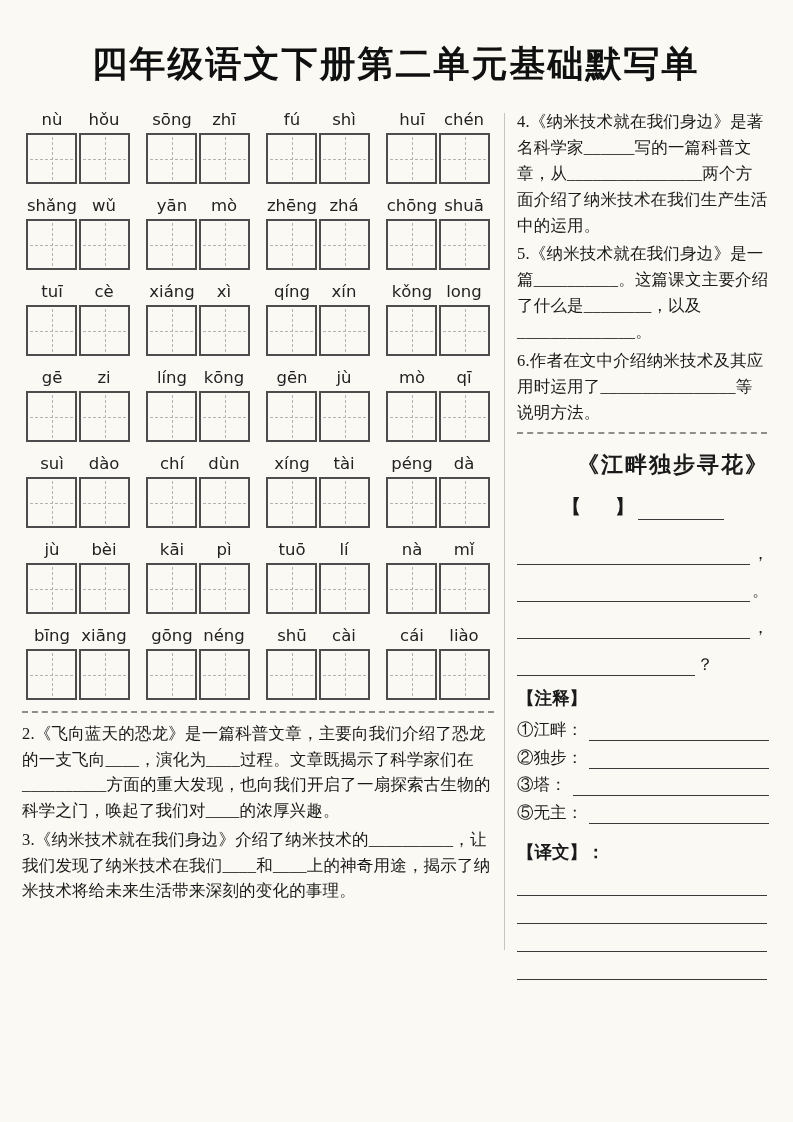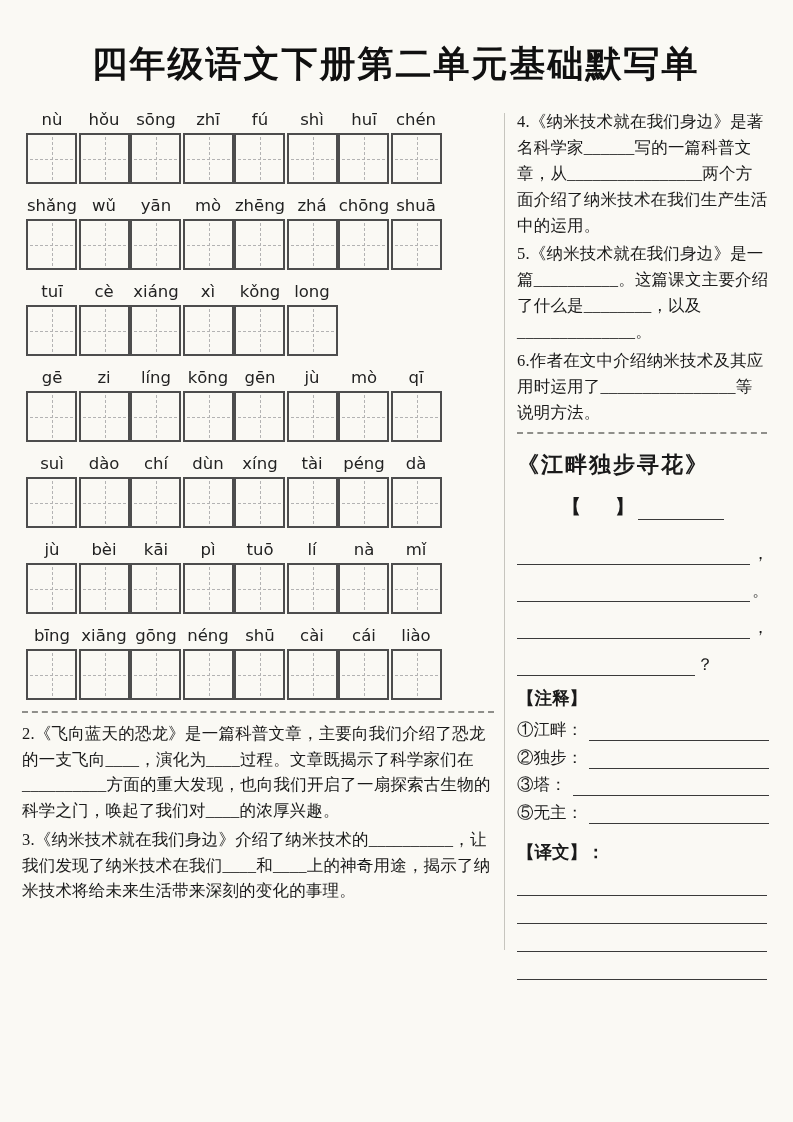--- a/index.html
+++ b/index.html
@@ -11,39 +11,39 @@
   .title{
     margin:0 0 20px 0;text-align:center;font-size:36px;font-weight:bold;
     letter-spacing:2px;color:#101010;
   }
   .content{display:flex;align-items:stretch;}
   .left-col{width:474px;flex:none;}
   .v-sep{flex:none;width:1px;background:#c6c5be;margin:4px 12px 30px 8px;}
   .right-col{flex:1;min-width:0;}
 
   
-  .py-row{display:flex;margin:0 6px 11px 4px;}
+  .py-row{display:flex;justify-content:space-between;margin:0 6px 11px 4px;}
   .py-pair{width:104px;flex:none;}
   .py-labels{display:flex;margin-bottom:2px;font-family:"DejaVu Sans",sans-serif;
     font-size:16.5px;color:#222;height:22px;line-height:22px;}
   .py-labels span{flex:1;text-align:center;white-space:nowrap;}
   .py-boxes{display:flex;gap:2px;}
   .tianzi-box{width:47px;height:47px;border:2px solid #4d4d4d;position:relative;flex:none;background:transparent;}
   .tianzi-box::before{content:"";position:absolute;left:2px;right:2px;top:50%;border-top:1px dashed #b3b3b3;}
   .tianzi-box::after{content:"";position:absolute;top:2px;bottom:2px;left:50%;border-left:1px dashed #b3b3b3;}
 
   .dashed-sep{border-top:2px dashed #8f8f8a;margin:6px 2px 8px 0;}
 
   
   .lq{margin:0 0 4px 0;font-size:16.5px;line-height:1.55;letter-spacing:0.2px;}
 
   
   .rq{margin:0 0 3px 0;font-size:16.5px;line-height:1.57;letter-spacing:0.2px;}
   .poem{margin-top:4px;}
-  .poem-title{text-align:left;font-size:22px;font-weight:bold;letter-spacing:2px;margin:16px 0 10px 0;}
+  .poem-title{text-align:right;font-size:22px;font-weight:bold;letter-spacing:2px;margin:16px 0 10px 0;}
   .poem-author{display:flex;align-items:flex-end;justify-content:center;font-size:19px;font-weight:bold;height:30px;margin-bottom:8px;}
   .bracket-gap{display:inline-block;width:34px;}
   .author-blank{display:inline-block;width:86px;border-bottom:1.5px solid #3a3a3a;height:22px;margin-left:4px;}
   .poem-line{display:flex;align-items:flex-end;height:37px;font-size:17px;}
   .poem-line .blank{flex:1;border-bottom:1.5px solid #3a3a3a;height:24px;}
   .poem-line .punct{flex:none;padding-left:2px;}
   .poem-line.short{width:78%;}
 
   .sec-header{font-size:17.5px;font-weight:bold;margin:10px 0 4px 0;}
   .ann-item{display:flex;align-items:flex-end;height:27.5px;font-size:16.5px;justify-content:center;}
@@ -155,20 +155,30 @@
               </div>
               <div class="py-boxes">
                 <div class="tianzi-box"></div>
                 <div class="tianzi-box"></div>
               </div>
             </div>
             <div class="py-pair">
               <div class="py-labels">
                 <span class="py-syl">xiáng</span>
                 <span class="py-syl">xì</span>
+              </div>
+              <div class="py-boxes">
+                <div class="tianzi-box"></div>
+                <div class="tianzi-box"></div>
+              </div>
+            </div>
+            <div class="py-pair">
+              <div class="py-labels">
+                <span class="py-syl">qíng</span>
+                <span class="py-syl">xín</span>
               </div>
               <div class="py-boxes">
                 <div class="tianzi-box"></div>
                 <div class="tianzi-box"></div>
               </div>
             </div>
             <div class="py-pair">
               <div class="py-labels">
                 <span class="py-syl">kǒng</span>
                 <span class="py-syl">long</span>

